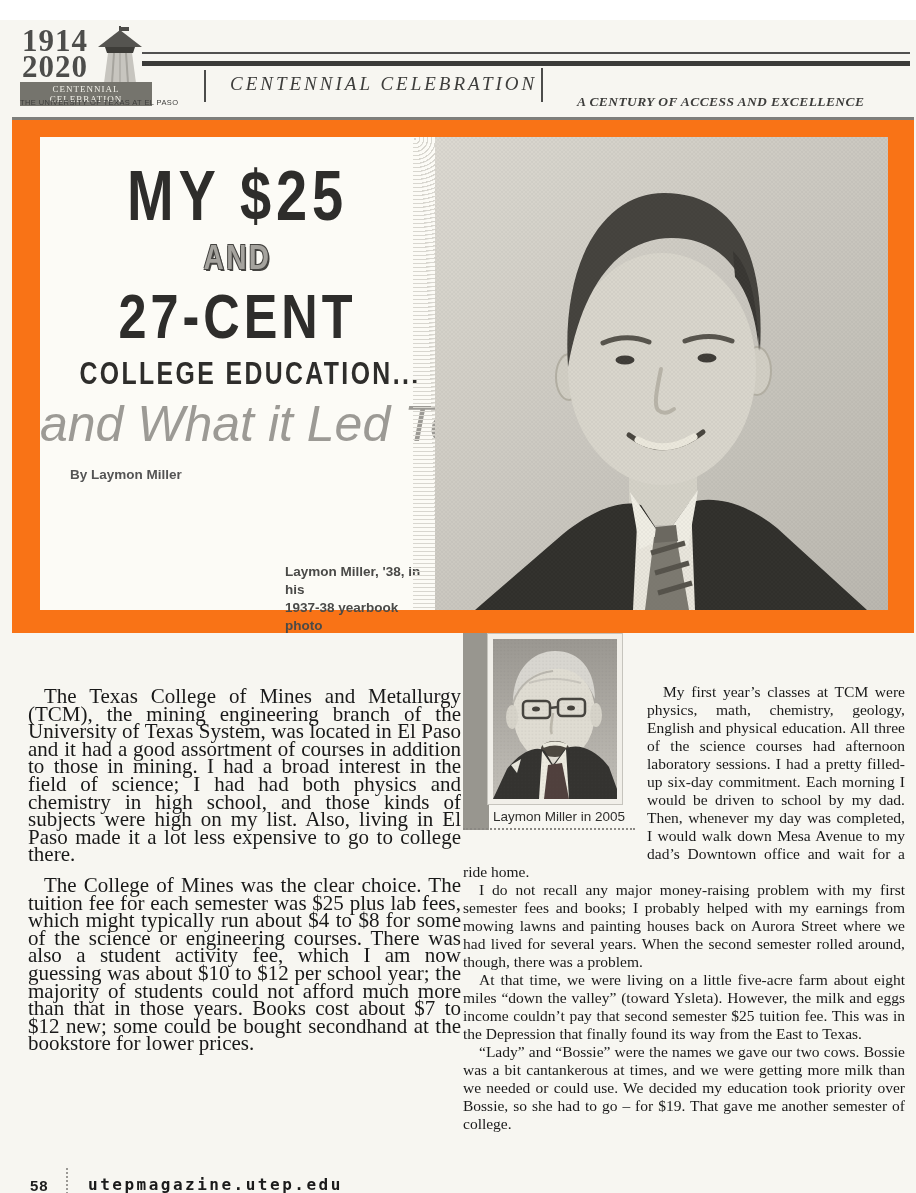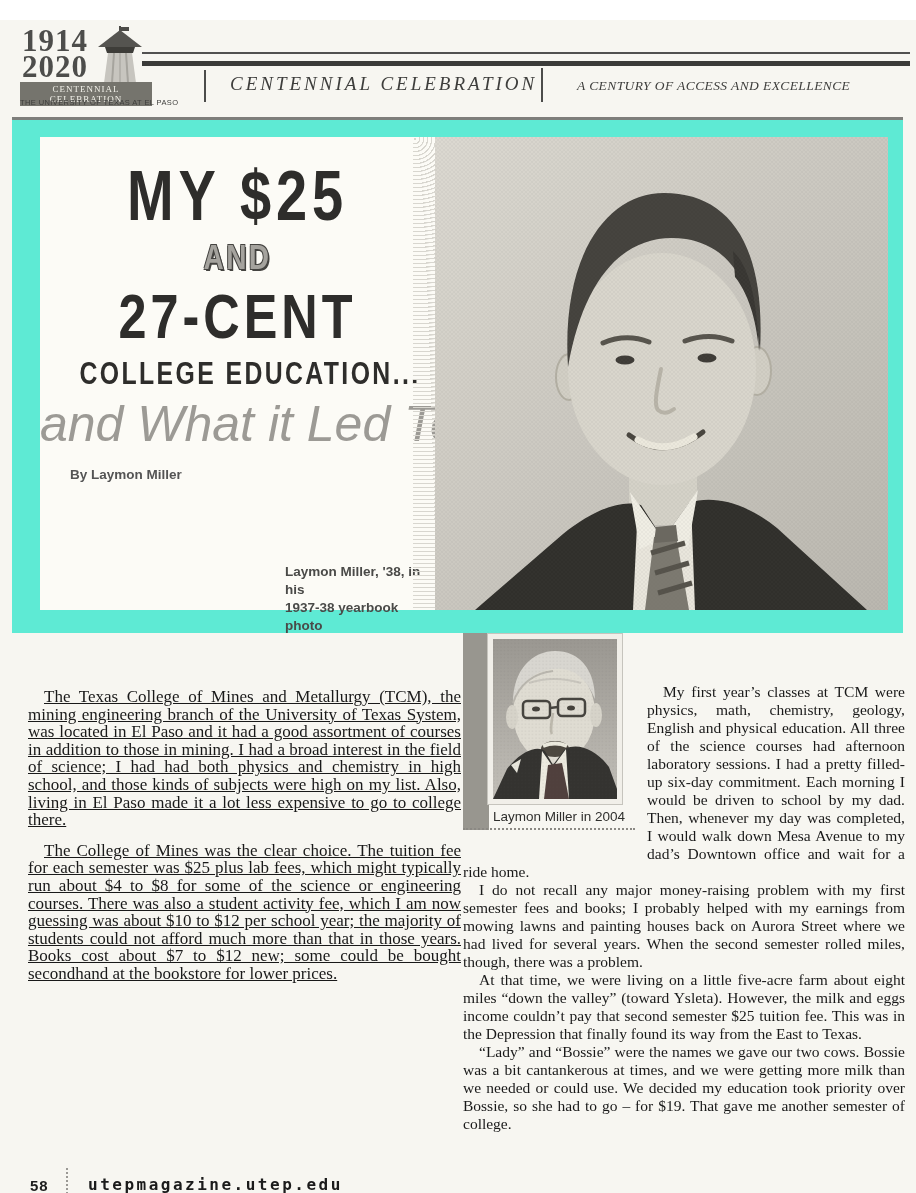--- a/index.html
+++ b/index.html
@@ -16,26 +16,26 @@
              padding:2px 0;}
   .logo-sub{position:absolute;left:6px;top:72px;width:160px;font-family:"Liberation Sans",sans-serif;
             font-size:7.5px;color:#3d3d3b;letter-spacing:0.4px;}
   .hline-thin{position:absolute;left:142px;right:6px;top:32px;height:2px;background:#515150;}
   .hline-thick{position:absolute;left:142px;right:6px;top:41px;height:5px;background:#3b3b39;}
   .vbar{position:absolute;width:2px;background:#4c4c4a;}
   .vbar.one{left:204px;top:50px;height:32px;}
   .vbar.two{left:541px;top:48px;height:34px;}
   .sec-title{position:absolute;left:230px;top:53px;font-family:"Liberation Serif",serif;
              font-style:italic;font-size:19px;letter-spacing:3px;color:#3e3e3c;}
-  .tagline{position:absolute;left:577px;top:58px;font-family:"Liberation Serif",serif;
-           font-style:italic;font-weight:normal;font-size:13.5px;letter-spacing:0.4px;color:#3e3e3c;}
-
-  
-  .hero{position:absolute;left:12px;top:97px;width:891px;height:516px;background:#5eead4;
-        box-shadow:inset 0 3px 0 #7e7e7b;}
+  .tagline{position:absolute;left:577px;top:74px;font-family:"Liberation Serif",serif;
+           font-style:italic;font-weight:bold;font-size:13.5px;letter-spacing:0.4px;color:#3e3e3c;}
+
+  
+  .hero{position:absolute;left:12px;top:97px;width:891px;height:516px;background:#f97316;
+        box-shadow:inset 0 3px 0 #7e7e7b;padding-left:11px;}
   .hero-panel{position:absolute;left:28px;top:20px;width:395px;height:473px;background:#fcfbf6;}
   .hero-panel::after{content:"";position:absolute;right:0;top:0;width:22px;height:100%;
         background:repeating-radial-gradient(circle at 2px 2px,#d8d6cf 0,#d8d6cf 1px,transparent 1.5px,transparent 4px);}
   .hero-photo{position:absolute;left:423px;top:20px;width:453px;height:473px;overflow:hidden;}
   .hero-photo svg{display:block;width:100%;height:100%;}
 
   .display{position:absolute;left:0;width:100%;text-align:center;
            font-family:"Liberation Sans",sans-serif;font-weight:bold;color:#2e2d2b;
            transform:scaleX(0.8);transform-origin:50% 50%;white-space:nowrap;}
   .t1{top:24px;font-size:70px;line-height:70px;letter-spacing:6px;}
@@ -46,21 +46,21 @@
   .t5{position:absolute;left:0;top:258px;width:100%;text-align:center;
       font-family:Liberation Sans, sans-serif;font-style:italic;font-size:50px;color:#9c9a95;white-space:nowrap;}
   .byline{position:absolute;left:30px;top:330px;font-family:"Liberation Sans",sans-serif;
           font-weight:bold;font-size:13.5px;color:#545454;}
   .hero-caption{position:absolute;left:245px;top:426px;width:150px;font-family:"Liberation Sans",sans-serif;
           font-weight:bold;font-size:13.5px;line-height:18px;color:#4a4a48;white-space:pre-line;}
 
   
   .lcol{position:absolute;left:28px;top:655px;width:433px;}
   .lead{font-size:31px;line-height:37.5px;color:#111;margin:0;}
-  .lp{margin:13px 0 0 0;font-size:17px;line-height:17.6px;text-indent:16px;text-align:justify;text-decoration:underline;}
+  .lp{margin:13px 0 0 0;font-size:21px;line-height:17.6px;text-indent:16px;text-align:justify;}
 
   .rcol{position:absolute;left:463px;top:613px;width:442px;font-size:15.5px;line-height:18px;}
   .inset{float:left;width:172px;height:212px;margin:0 12px 2px 0;position:relative;}
   .inset-strip{position:absolute;left:0;top:0;width:26px;height:197px;background:#98968f;}
   .inset-photo{position:absolute;left:24px;top:0;width:136px;height:172px;background:#f1efe9;
                border:1px solid #c6c4bd;box-sizing:border-box;padding:5px;}
   .inset-photo svg{display:block;width:124px;height:160px;}
   .inset-caption{position:absolute;left:30px;top:175px;font-family:"Liberation Sans",sans-serif;
                font-size:13.5px;color:#2f2f2d;white-space:nowrap;}
   .inset-dots{position:absolute;left:0;top:195px;width:172px;height:0;border-bottom:2px dotted #8b8984;}
@@ -192,25 +192,25 @@
           <path d="M60,74 C58,86 57,92 59,95" stroke="#bcb8ac" stroke-width="2.5" fill="none"></path>
           <ellipse cx="62" cy="110" rx="14" ry="8" fill="#4c473f"></ellipse>
           <path d="M50,107 Q62,102 74,107" stroke="#eceade" stroke-width="4" fill="none"></path>
           <path d="M0,160 L14,130 C28,112 44,106 52,112 L60,126 L72,110 C86,103 104,112 116,128 L124,150 L124,160 Z" fill="#343330"></path>
           <path d="M49,112 L60,128 L73,110 L76,160 L46,160 Z" fill="#eceadf"></path>
           <path d="M55,126 L69,124 L76,160 L51,160 Z" fill="#50403d"></path>
           <polygon points="18,126 28,120 24,134" fill="#e8e6dc"></polygon>
           <rect width="124" height="160" fill="url(#dots2)"></rect>
         </svg>
       </div>
-      <div class="inset-caption">Laymon Miller in 2004</div>
+      <div class="inset-caption">Laymon Miller in 2005</div>
       <div class="inset-dots"></div>
     </div>
     <p class="rp first">My first year’s classes at TCM were physics, math, chemistry, geology, English and physical education. All three of the science courses had afternoon laboratory sessions. I had a pretty filled-up six-day commitment. Each morning I would be driven to school by my dad. Then, whenever my day was completed, I would walk down Mesa Avenue to my dad’s Downtown office and wait for a ride home.</p>
-    <p class="rp">I do not recall any major money-raising problem with my first semester fees and books; I probably helped with my earnings from mowing lawns and painting houses back on Aurora Street where we had lived for several years. When the second semester rolled miles, though, there was a problem.</p>
+    <p class="rp">I do not recall any major money-raising problem with my first semester fees and books; I probably helped with my earnings from mowing lawns and painting houses back on Aurora Street where we had lived for several years. When the second semester rolled around, though, there was a problem.</p>
     <p class="rp">At that time, we were living on a little five-acre farm about eight miles “down the valley” (toward Ysleta). However, the milk and eggs income couldn’t pay that second semester $25 tuition fee. This was in the Depression that finally found its way from the East to Texas.</p>
     <p class="rp">“Lady” and “Bossie” were the names we gave our two cows. Bossie was a bit cantankerous at times, and we were getting more milk than we needed or could use. We decided my education took priority over Bossie, so she had to go – for $19. That gave me another semester of college.</p>
   </div>
 
   <div class="footer-num">58</div>
   <div class="footer-divider"></div>
   <div class="footer-url">utepmagazine.utep.edu</div>
   <div class="bottom-line"></div>
 
 </div>

